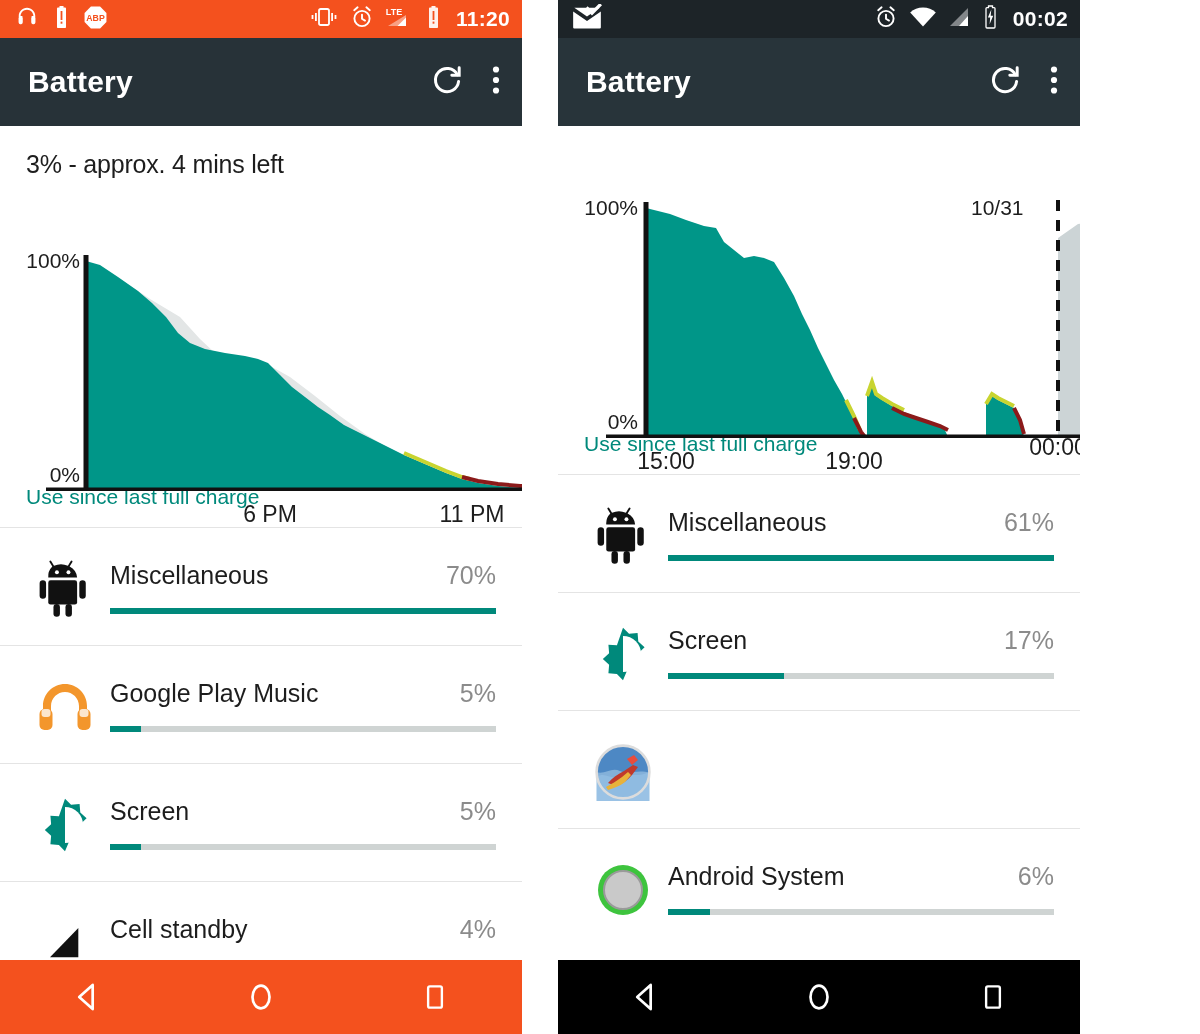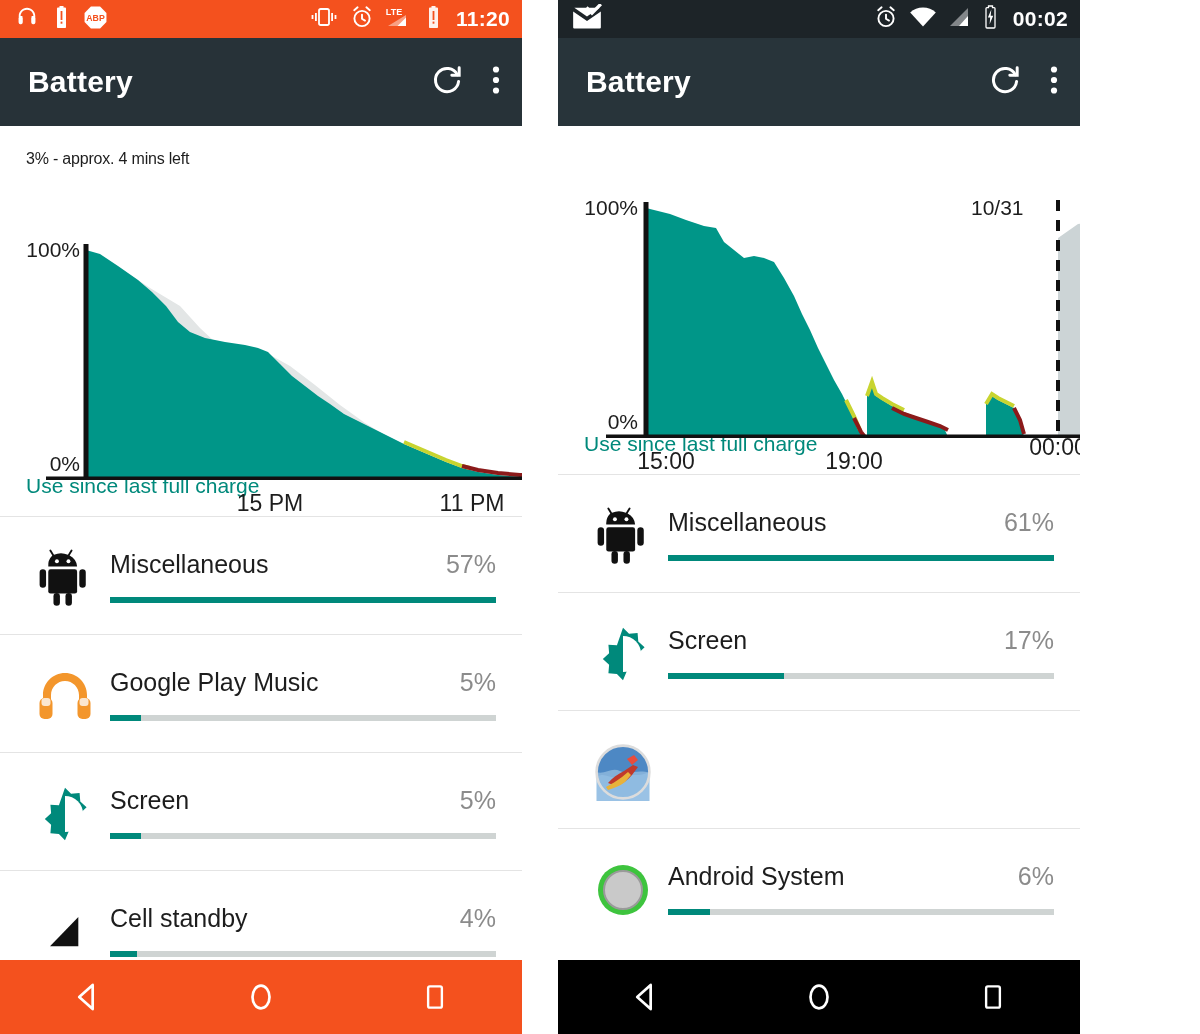--- a/index.html
+++ b/index.html
@@ -36,21 +36,21 @@
   .toolbar.l { background: #273238; }
   .toolbar.r { background: #28343a; }
   .toolbar-title {
     color: #fff; font-size: 30px; font-weight: bold; letter-spacing: .2px;
   }
   .toolbar-actions { margin-left: auto; display: flex; align-items: center; gap: 28px; }
 
   
   .content { position: relative; background: #fff; }
   .summary {
-    font-size: 16px; color: #1d1d1d; padding: 24px 0 0 26px; letter-spacing: -.2px;
+    font-size: 25px; color: #1d1d1d; padding: 24px 0 0 26px; letter-spacing: -.2px;
   }
 
   
   .chart-wrap { position: relative; height: 280px; margin-top: 12px; }
   .chart-svg { display: block; }
   .y-label {
     position: absolute; font-size: 21px; color: #1d1d1d; text-align: right;
   }
   .x-label {
     position: absolute; font-size: 23px; color: #1d1d1d; text-align: center;
@@ -174,21 +174,21 @@
         </span>
       </div>
     </div>
 
     <div class="content">
       <div class="summary">3% - approx. 4 mins left</div>
 
       <div class="chart-wrap">
         <div class="y-label" style="left:0; top:58px; width:80px;">100%</div>
         <div class="y-label" style="left:0; top:272px; width:80px;">0%</div>
-        <div class="x-label" style="left:200px; top:310px; width:140px;">15 PM</div>
+        <div class="x-label" style="left:200px; top:310px; width:140px;">6 PM</div>
         <div class="x-label" style="left:402px; top:310px; width:140px;">11 PM</div>
 
         <svg class="chart-svg" width="580" height="300" viewBox="0 0 580 300">
 
           <path d="M86,70 L88,72 L120,88 L150,108 L180,126 L200,148 L215,162 L240,168 L265,172
                    L290,186 L315,205 L340,225 L365,243 L390,258 L420,272 L450,284 L480,292 L520,296 L556,297 L556,300 L86,300 Z" fill="#e3e6e6"></path>
 
           <path d="M86,70 L100,74 L118,86 L138,100 L152,112 L166,126 L178,142 L190,152 L205,158
                    L225,162 L245,165 L258,168 L268,172 L280,184 L292,196 L305,206 L318,216 L330,224
                    L344,234 L356,240 L368,246 L380,252 L392,258 L404,264 L418,270 L432,276 L446,282
@@ -217,21 +217,21 @@
             <rect x="9.5" y="18.5" width="25" height="21" rx="2"></rect>
             <rect x="2" y="18.5" width="5.6" height="16" rx="2.8"></rect>
             <rect x="36.4" y="18.5" width="5.6" height="16" rx="2.8"></rect>
             <rect x="14" y="39" width="5.6" height="11" rx="2.8"></rect>
             <rect x="24.4" y="39" width="5.6" height="11" rx="2.8"></rect>
           </svg>
         </div>
         <div class="body">
           <div class="titleline">
             <span class="name">Miscellaneous</span>
-            <span class="pct">57%</span>
+            <span class="pct">70%</span>
           </div>
           <div class="bar-track">
             <div class="bar-fill" style="width:100%"></div>
           </div>
         </div>
       </div>
       <div class="divider"></div>
 
       <div class="row">
         <div class="icon-cell">

